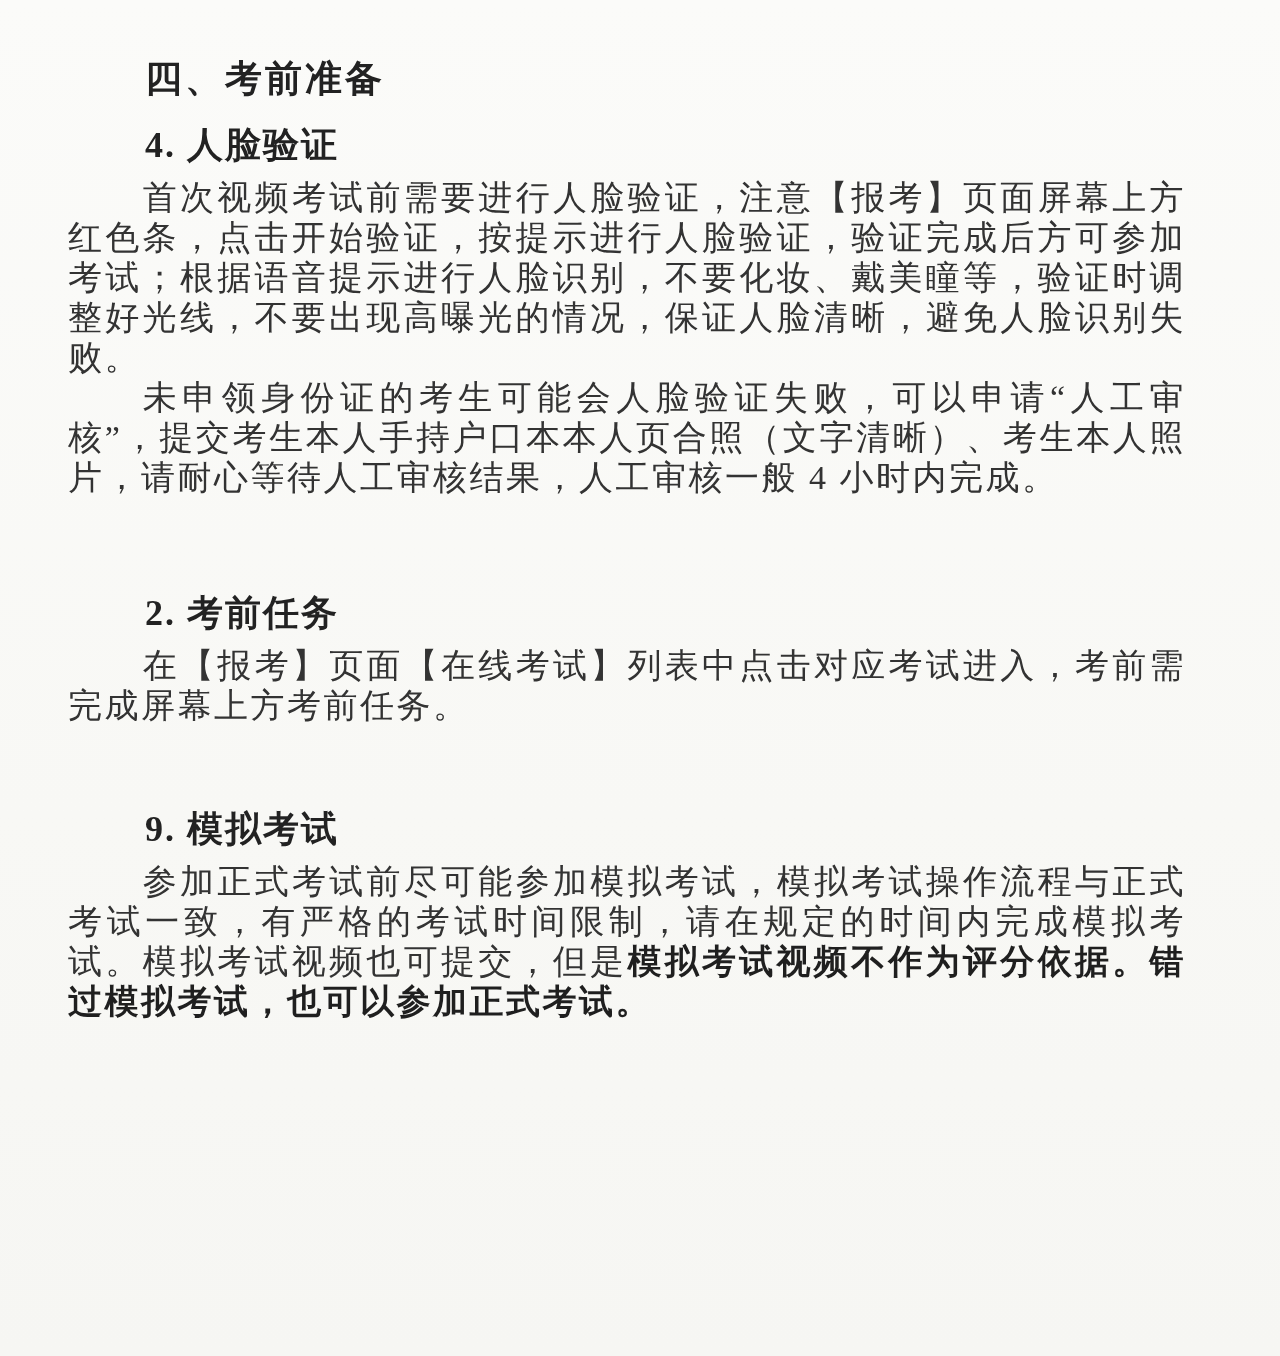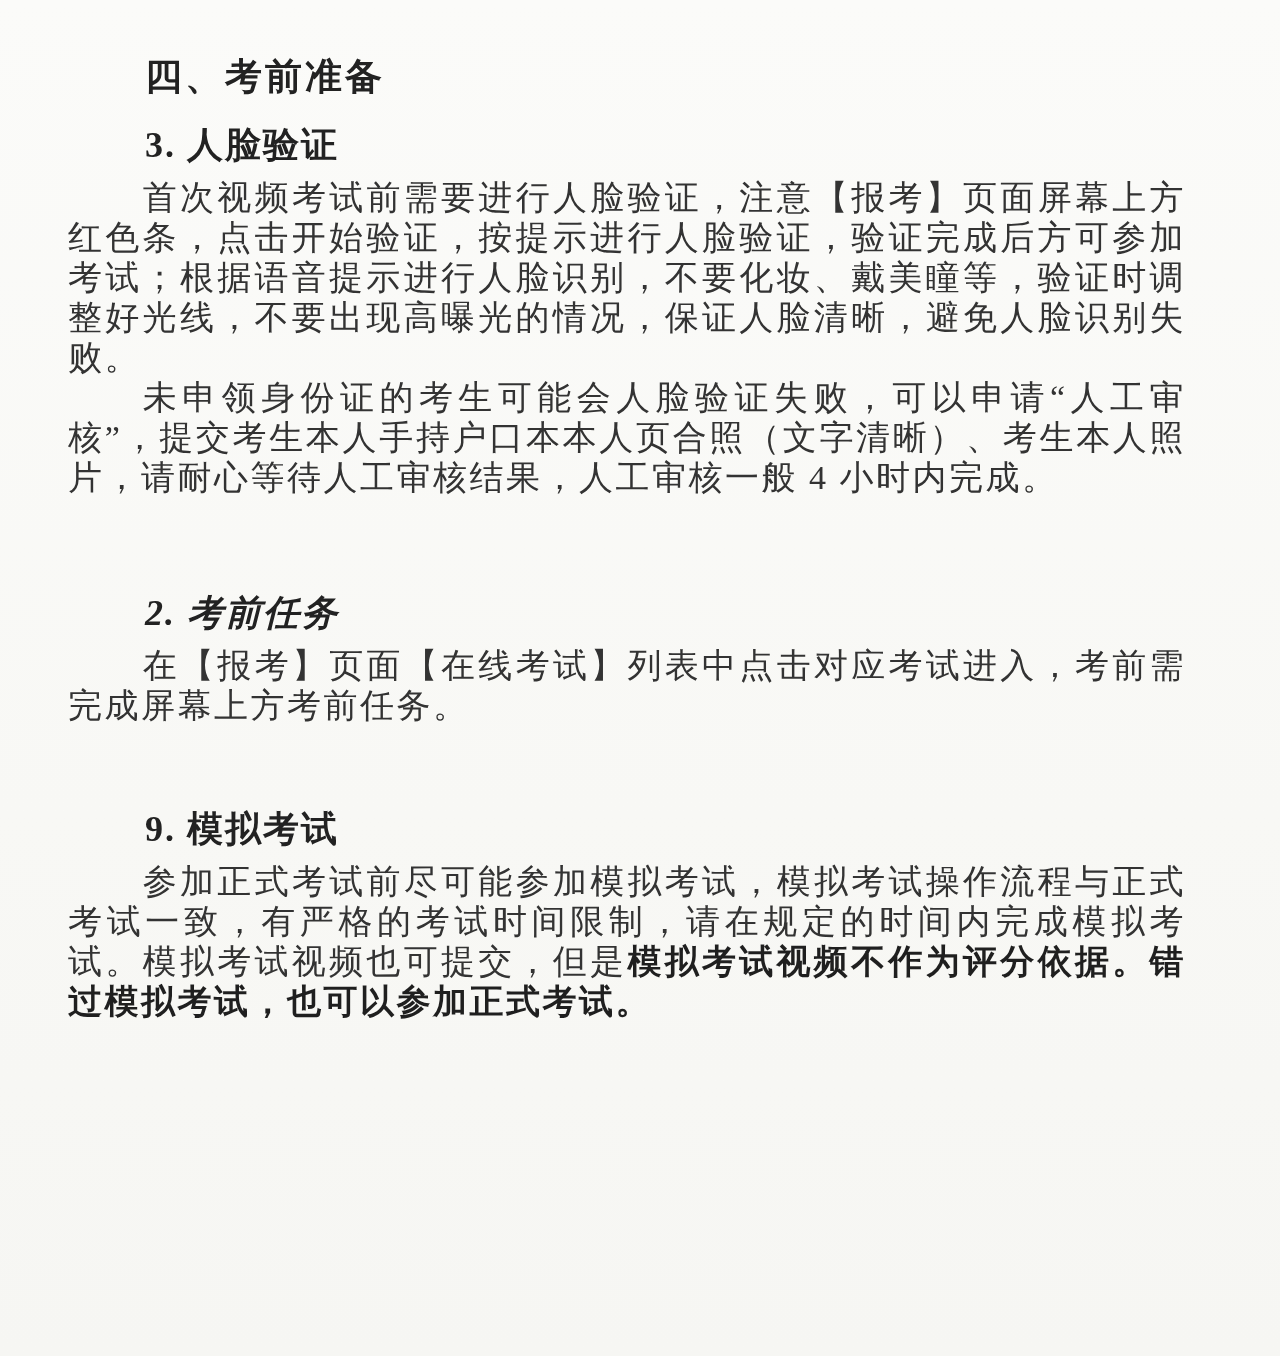--- a/index.html
+++ b/index.html
@@ -20,21 +20,20 @@
     color: #2e2e2e;
   }
 
   .section-heading {
     margin: 0 0 0 77px;
     font-size: 37px;
     line-height: 66px;
     font-weight: bold;
     letter-spacing: 3px;
     color: #222222;
-    font-family: Liberation Mono, monospace;
   }
 
   .sub-heading {
     margin: 0 0 0 77px;
     font-size: 36px;
     line-height: 66px;
     font-weight: bold;
     letter-spacing: 2px;
     color: #222222;
   }
@@ -47,31 +46,31 @@
     text-align: justify;
     text-indent: 2.2em;
     color: #333333;
   }
 
   .para b {
     font-weight: bold;
     color: #1f1f1f;
   }
 
-  .gap-lg { margin-top: 82px; font-style: italic; }
+  .gap-lg { margin-top: 82px; }
   .gap-md { margin-top: 70px; }
 </style>
 </head>
 <body>
 
 <div class="page">
 
   <h2 class="section-heading">四、考前准备</h2>
 
-  <h3 class="sub-heading">3. 人脸验证</h3>
+  <h3 class="sub-heading">4. 人脸验证</h3>
 
   <p class="para">首次视频考试前需要进行人脸验证，注意【报考】页面屏幕上方红色条，点击开始验证，按提示进行人脸验证，验证完成后方可参加考试；根据语音提示进行人脸识别，不要化妆、戴美瞳等，验证时调整好光线，不要出现高曝光的情况，保证人脸清晰，避免人脸识别失败。</p>
 
   <p class="para">未申领身份证的考生可能会人脸验证失败，可以申请“人工审核”，提交考生本人手持户口本本人页合照（文字清晰）、考生本人照片，请耐心等待人工审核结果，人工审核一般 4 小时内完成。</p>
 
   <h3 class="sub-heading gap-lg">2. 考前任务</h3>
 
   <p class="para">在【报考】页面【在线考试】列表中点击对应考试进入，考前需完成屏幕上方考前任务。</p>
 
   <h3 class="sub-heading gap-md">9. 模拟考试</h3>

